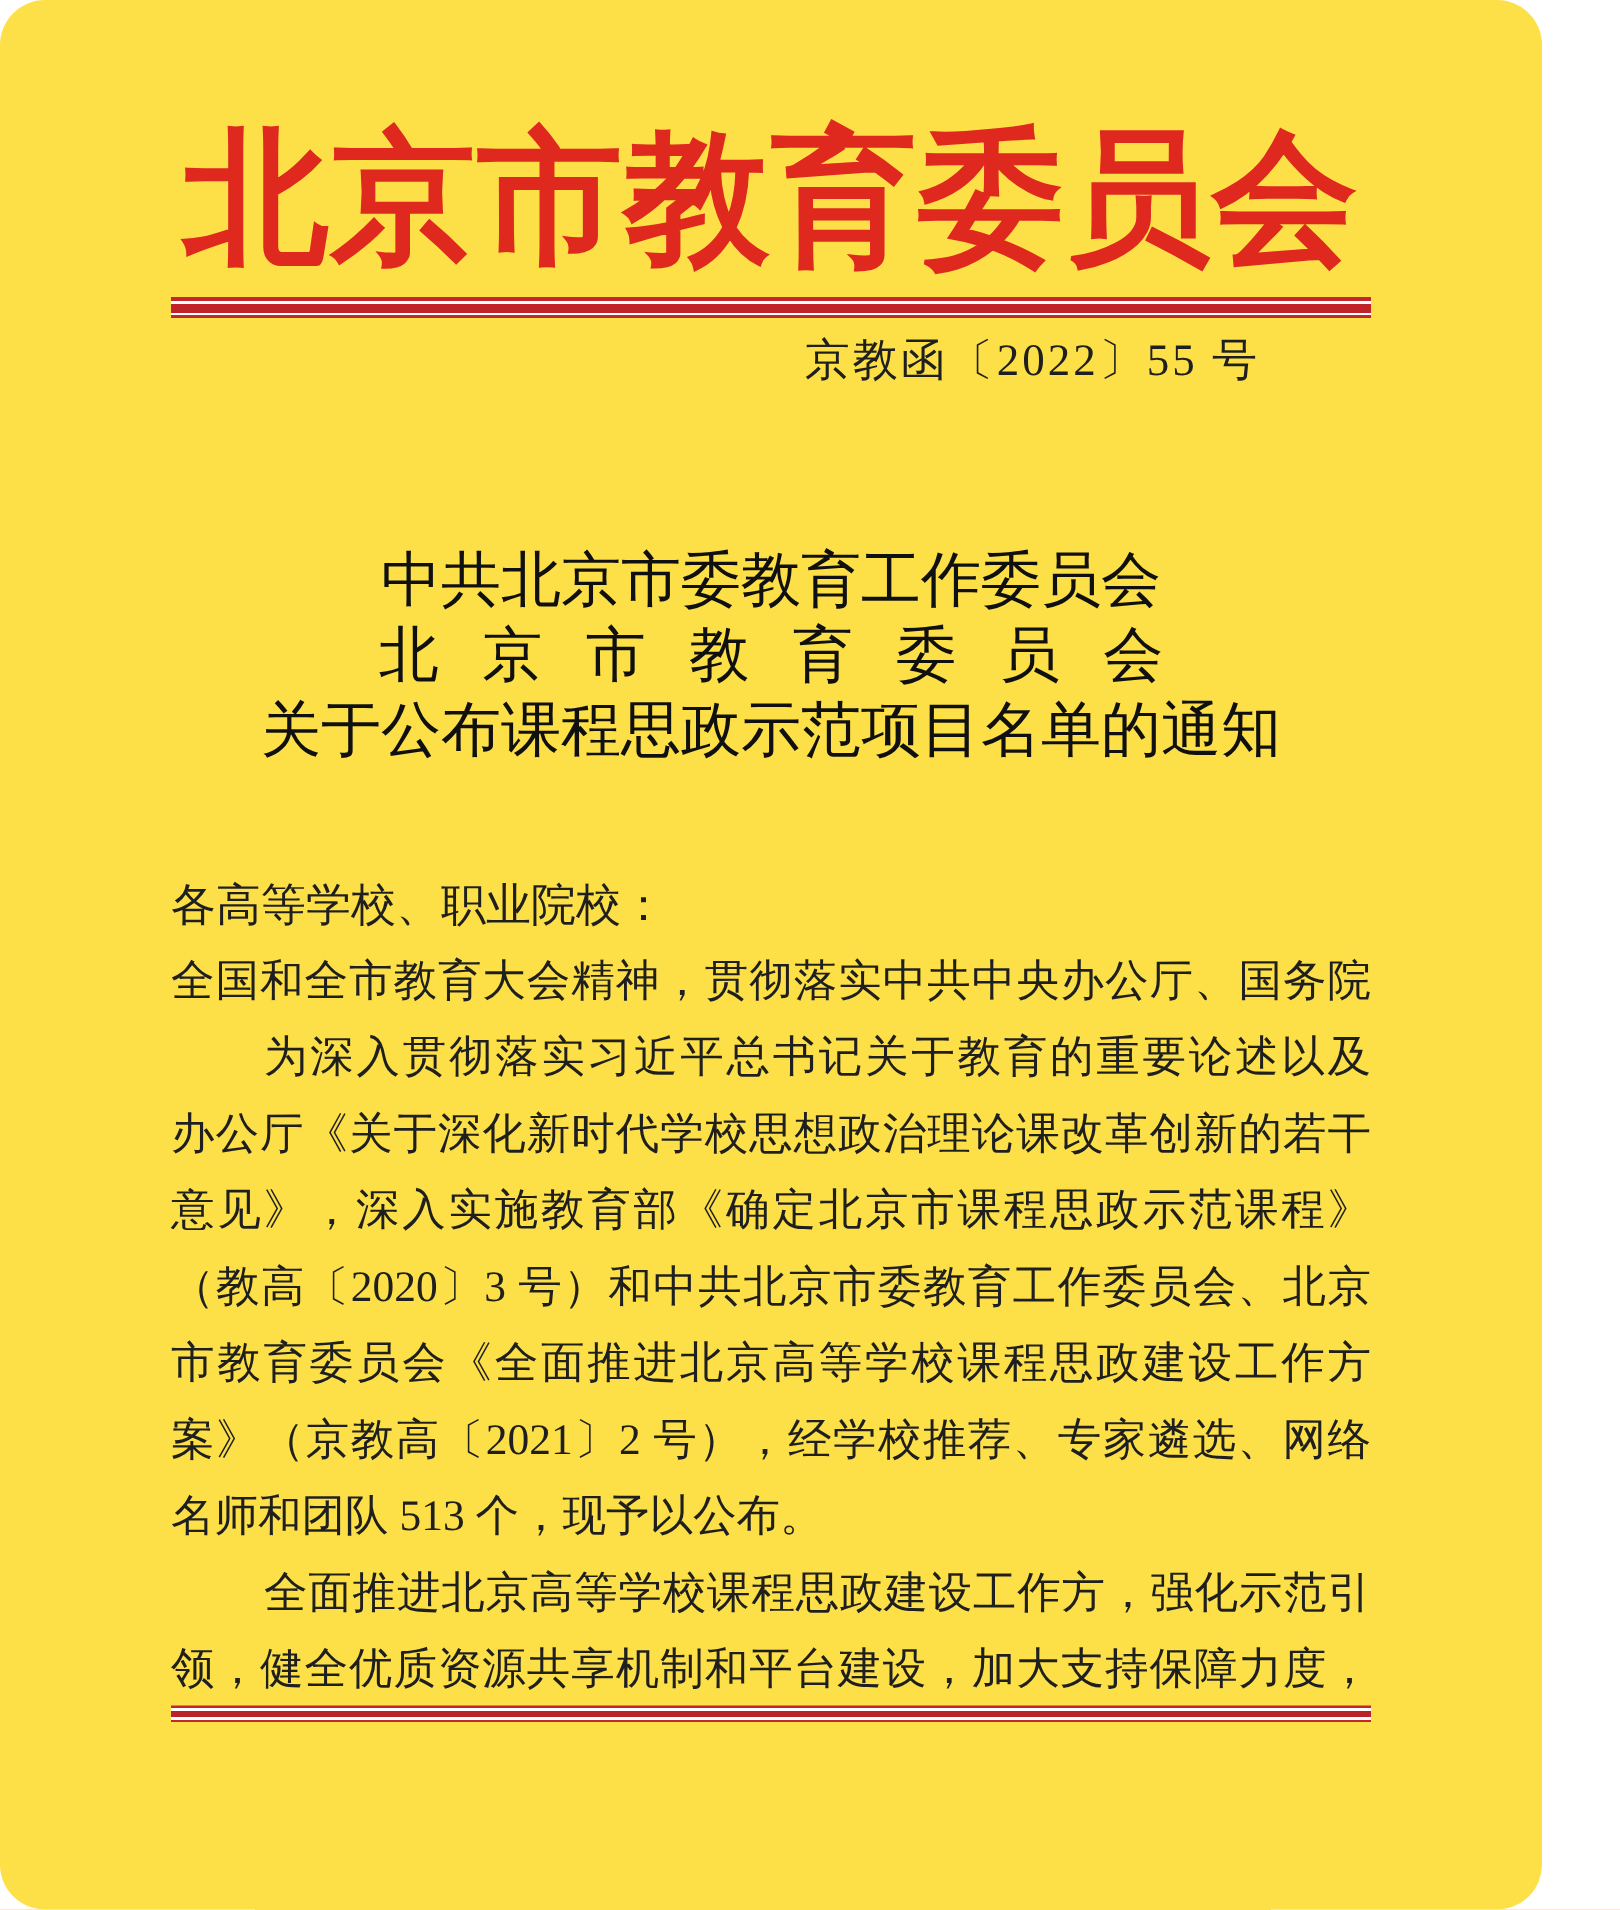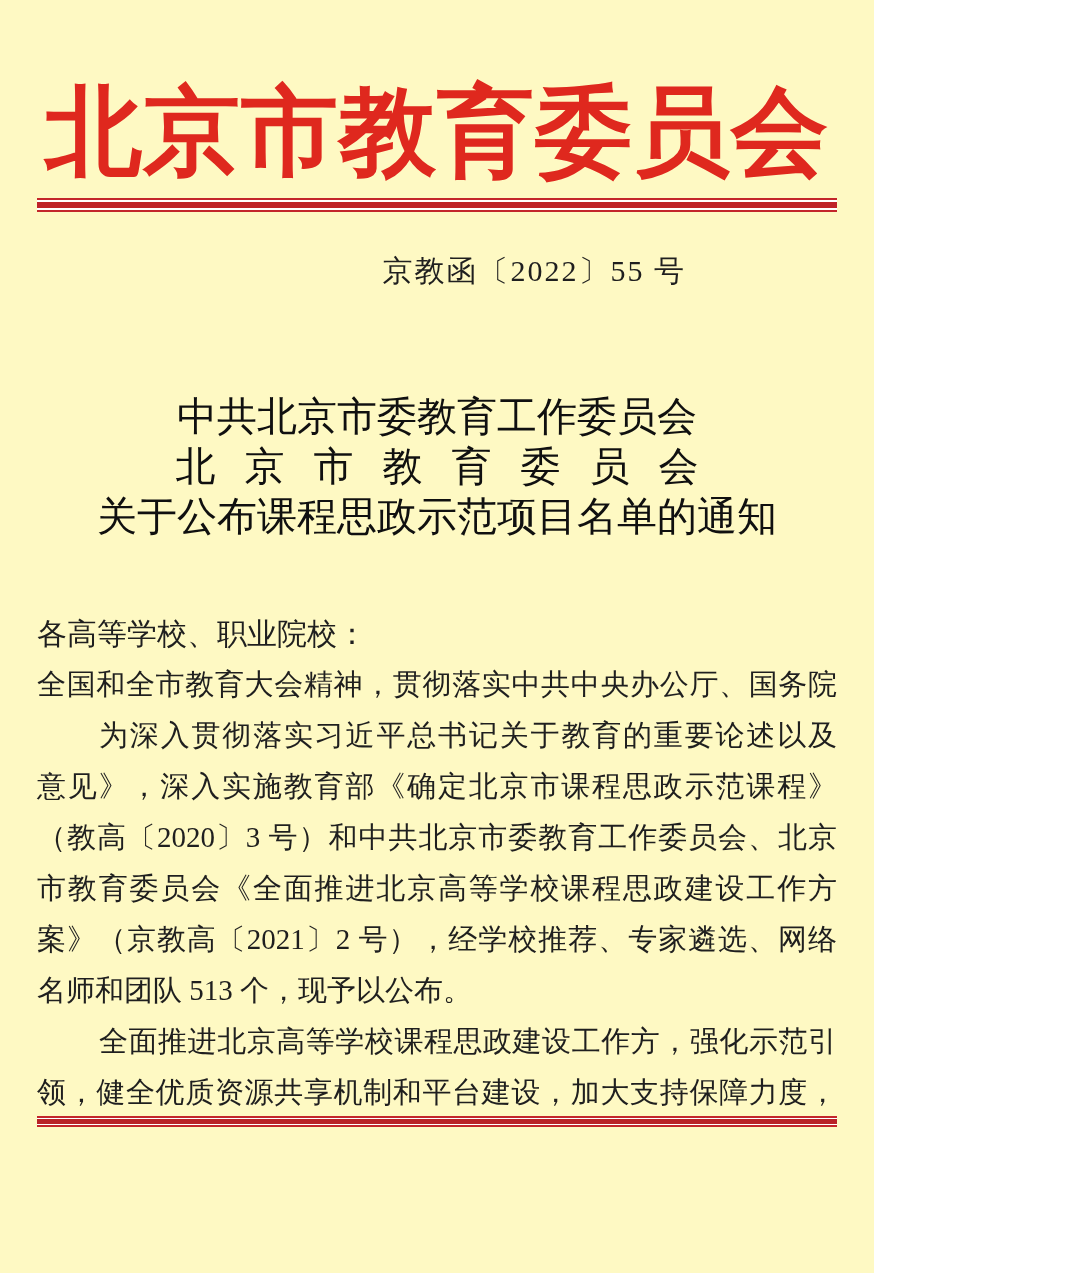--- a/index.html
+++ b/index.html
@@ -9,24 +9,25 @@
   }
   html, body { margin: 0; padding: 0; }
   body {
     width: 1080px;
     height: 1273px;
     background: #ffffff;
     font-family: "Liberation Serif", serif;
   }
   .page {
     position: relative;
-    width: 874px;
+    width: 1028px;
     height: 1273px;
-    background: #fef9c3;
+    background: #fde047;
     overflow: hidden;
+    border-radius: 30px;
   }
   .letterhead {
     padding-top: 76px;
     height: 114px;
     line-height: 114px;
     text-align: center;
     font-size: 97px;
     font-weight: 700;
     color: var(--red-text);
     white-space: nowrap;
@@ -40,21 +41,21 @@
     margin-top: 8px;
     height: 14px;
     background: linear-gradient(to bottom,
       var(--red-line) 0px, var(--red-line) 2.5px,
       #ffffff 2.5px, #ffffff 4.5px,
       #bf2328 4.5px, #bf2328 10.5px,
       #ffffff 10.5px, #ffffff 12px,
       var(--red-line) 12px, var(--red-line) 14px);
   }
   .doc-no {
-    margin-top: 42px;
+    margin-top: 12px;
     padding-right: 188px;
     text-align: right;
     font-size: 30px;
     line-height: 34px;
     color: var(--ink);
     letter-spacing: 2px;
   }
   .title-block {
     margin-top: 104px;
     text-align: center;
@@ -127,20 +128,21 @@
     <div class="title-line">中共北京市委教育工作委员会</div>
     <div class="title-line spread">北京市教育委员会</div>
     <div class="title-line">关于公布课程思政示范项目名单的通知</div>
   </div>
 
   <div class="body-block">
     <div class="salutation">各高等学校、职业院校：</div>
     <div>
         <div class="line">全国和全市教育大会精神，贯彻落实中共中央办公厅、国务院</div>
         <div class="line indent">为深入贯彻落实习近平总书记关于教育的重要论述以及</div>
+        <div class="line">办公厅《关于深化新时代学校思想政治理论课改革创新的若干</div>
         <div class="line">意见》，深入实施教育部《确定北京市课程思政示范课程》</div>
         <div class="line">（教高〔2020〕3 号）和中共北京市委教育工作委员会、北京</div>
         <div class="line">市教育委员会《全面推进北京高等学校课程思政建设工作方</div>
         <div class="line">案》（京教高〔2021〕2 号），经学校推荐、专家遴选、网络</div>
         <div class="line short">名师和团队 513 个，现予以公布。</div>
         <div class="line indent">全面推进北京高等学校课程思政建设工作方，强化示范引</div>
         <div class="line">领，健全优质资源共享机制和平台建设，加大支持保障力度，</div>
       </div>
   </div>
 

